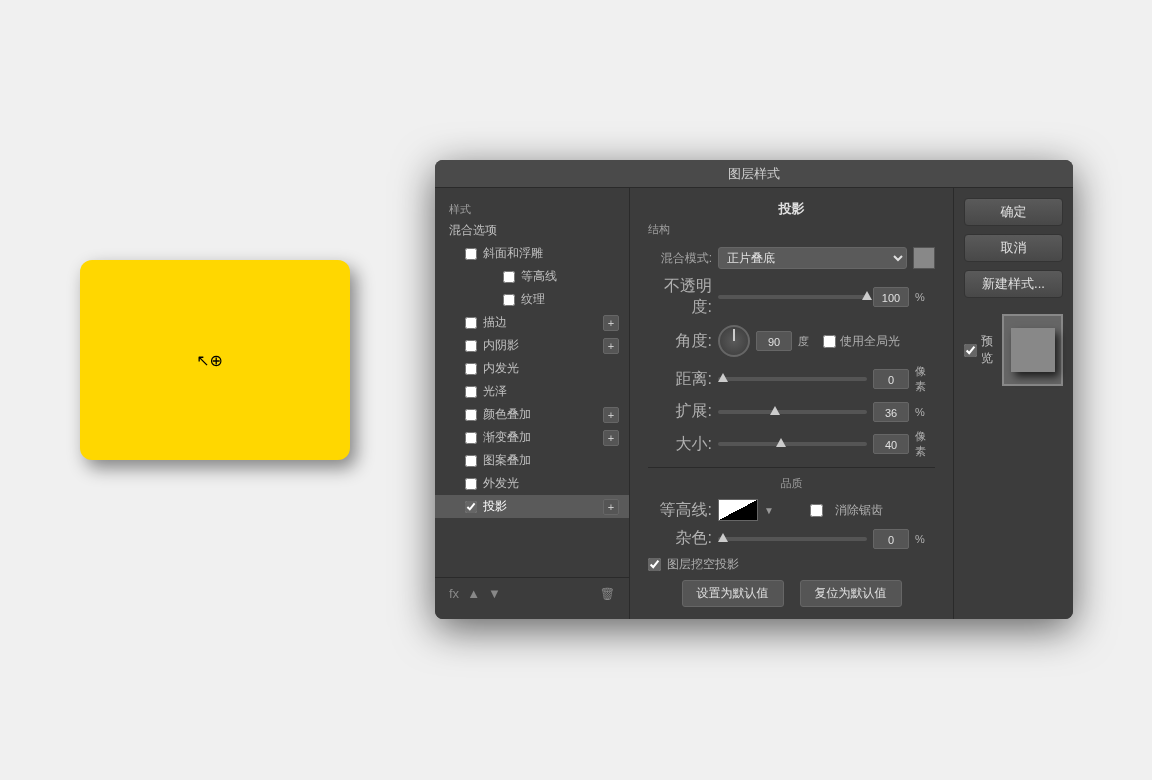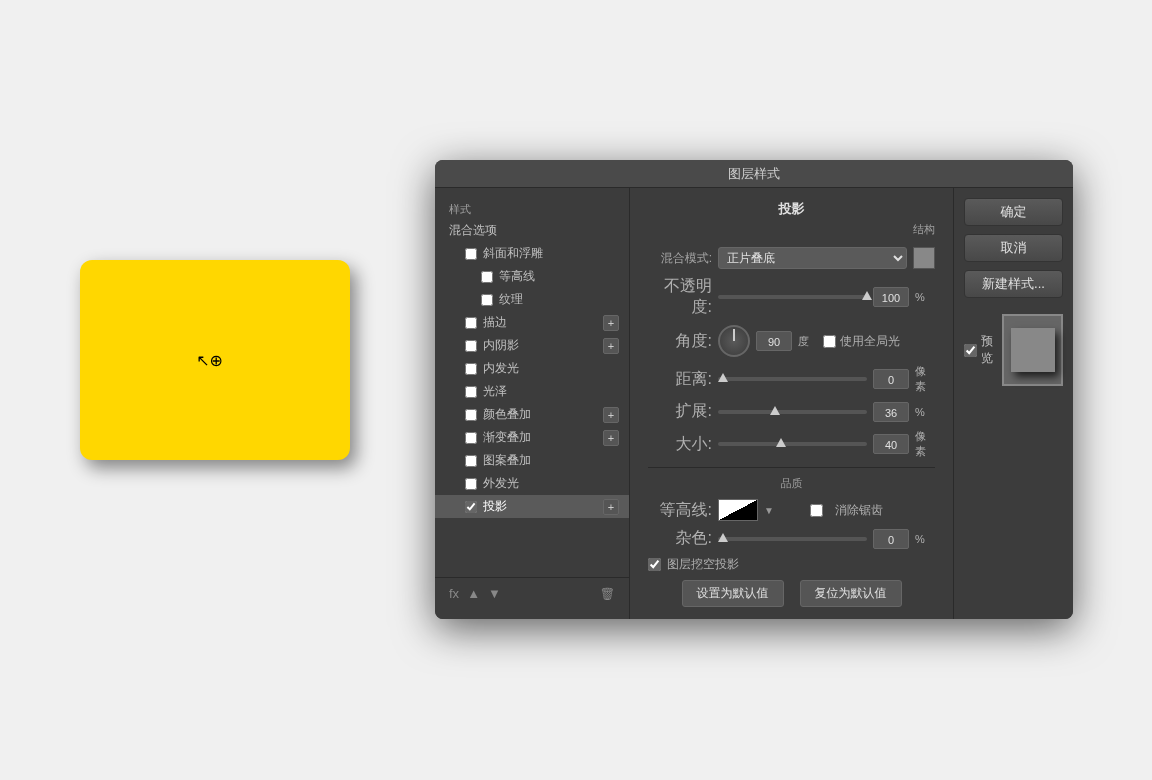--- a/index.html
+++ b/index.html
@@ -102,21 +102,21 @@
     .left-item input[type="checkbox"] {
       margin-right: 6px;
       accent-color: #666;
       width: 12px;
       height: 12px;
     }
     .left-item-indent {
       padding-left: 30px;
     }
     .left-item-indent2 {
-      padding-left: 46px;
+      padding-left: 68px;
     }
     .plus-btn {
       position: absolute;
       right: 10px;
       width: 16px;
       height: 16px;
       background: #555;
       border: 1px solid #666;
       border-radius: 2px;
       display: flex;
@@ -157,21 +157,21 @@
     .panel-title {
       color: #e0e0e0;
       font-size: 13px;
       font-weight: 600;
       text-align: center;
       margin-bottom: 4px;
     }
     .sub-title {
       color: #a0a0a0;
       font-size: 11px;
-      text-align: right;
+      text-align: left;
       margin-bottom: 10px;
     }
 
     .row {
       display: flex;
       align-items: center;
       margin-bottom: 7px;
       gap: 6px;
     }
     .row-label {

